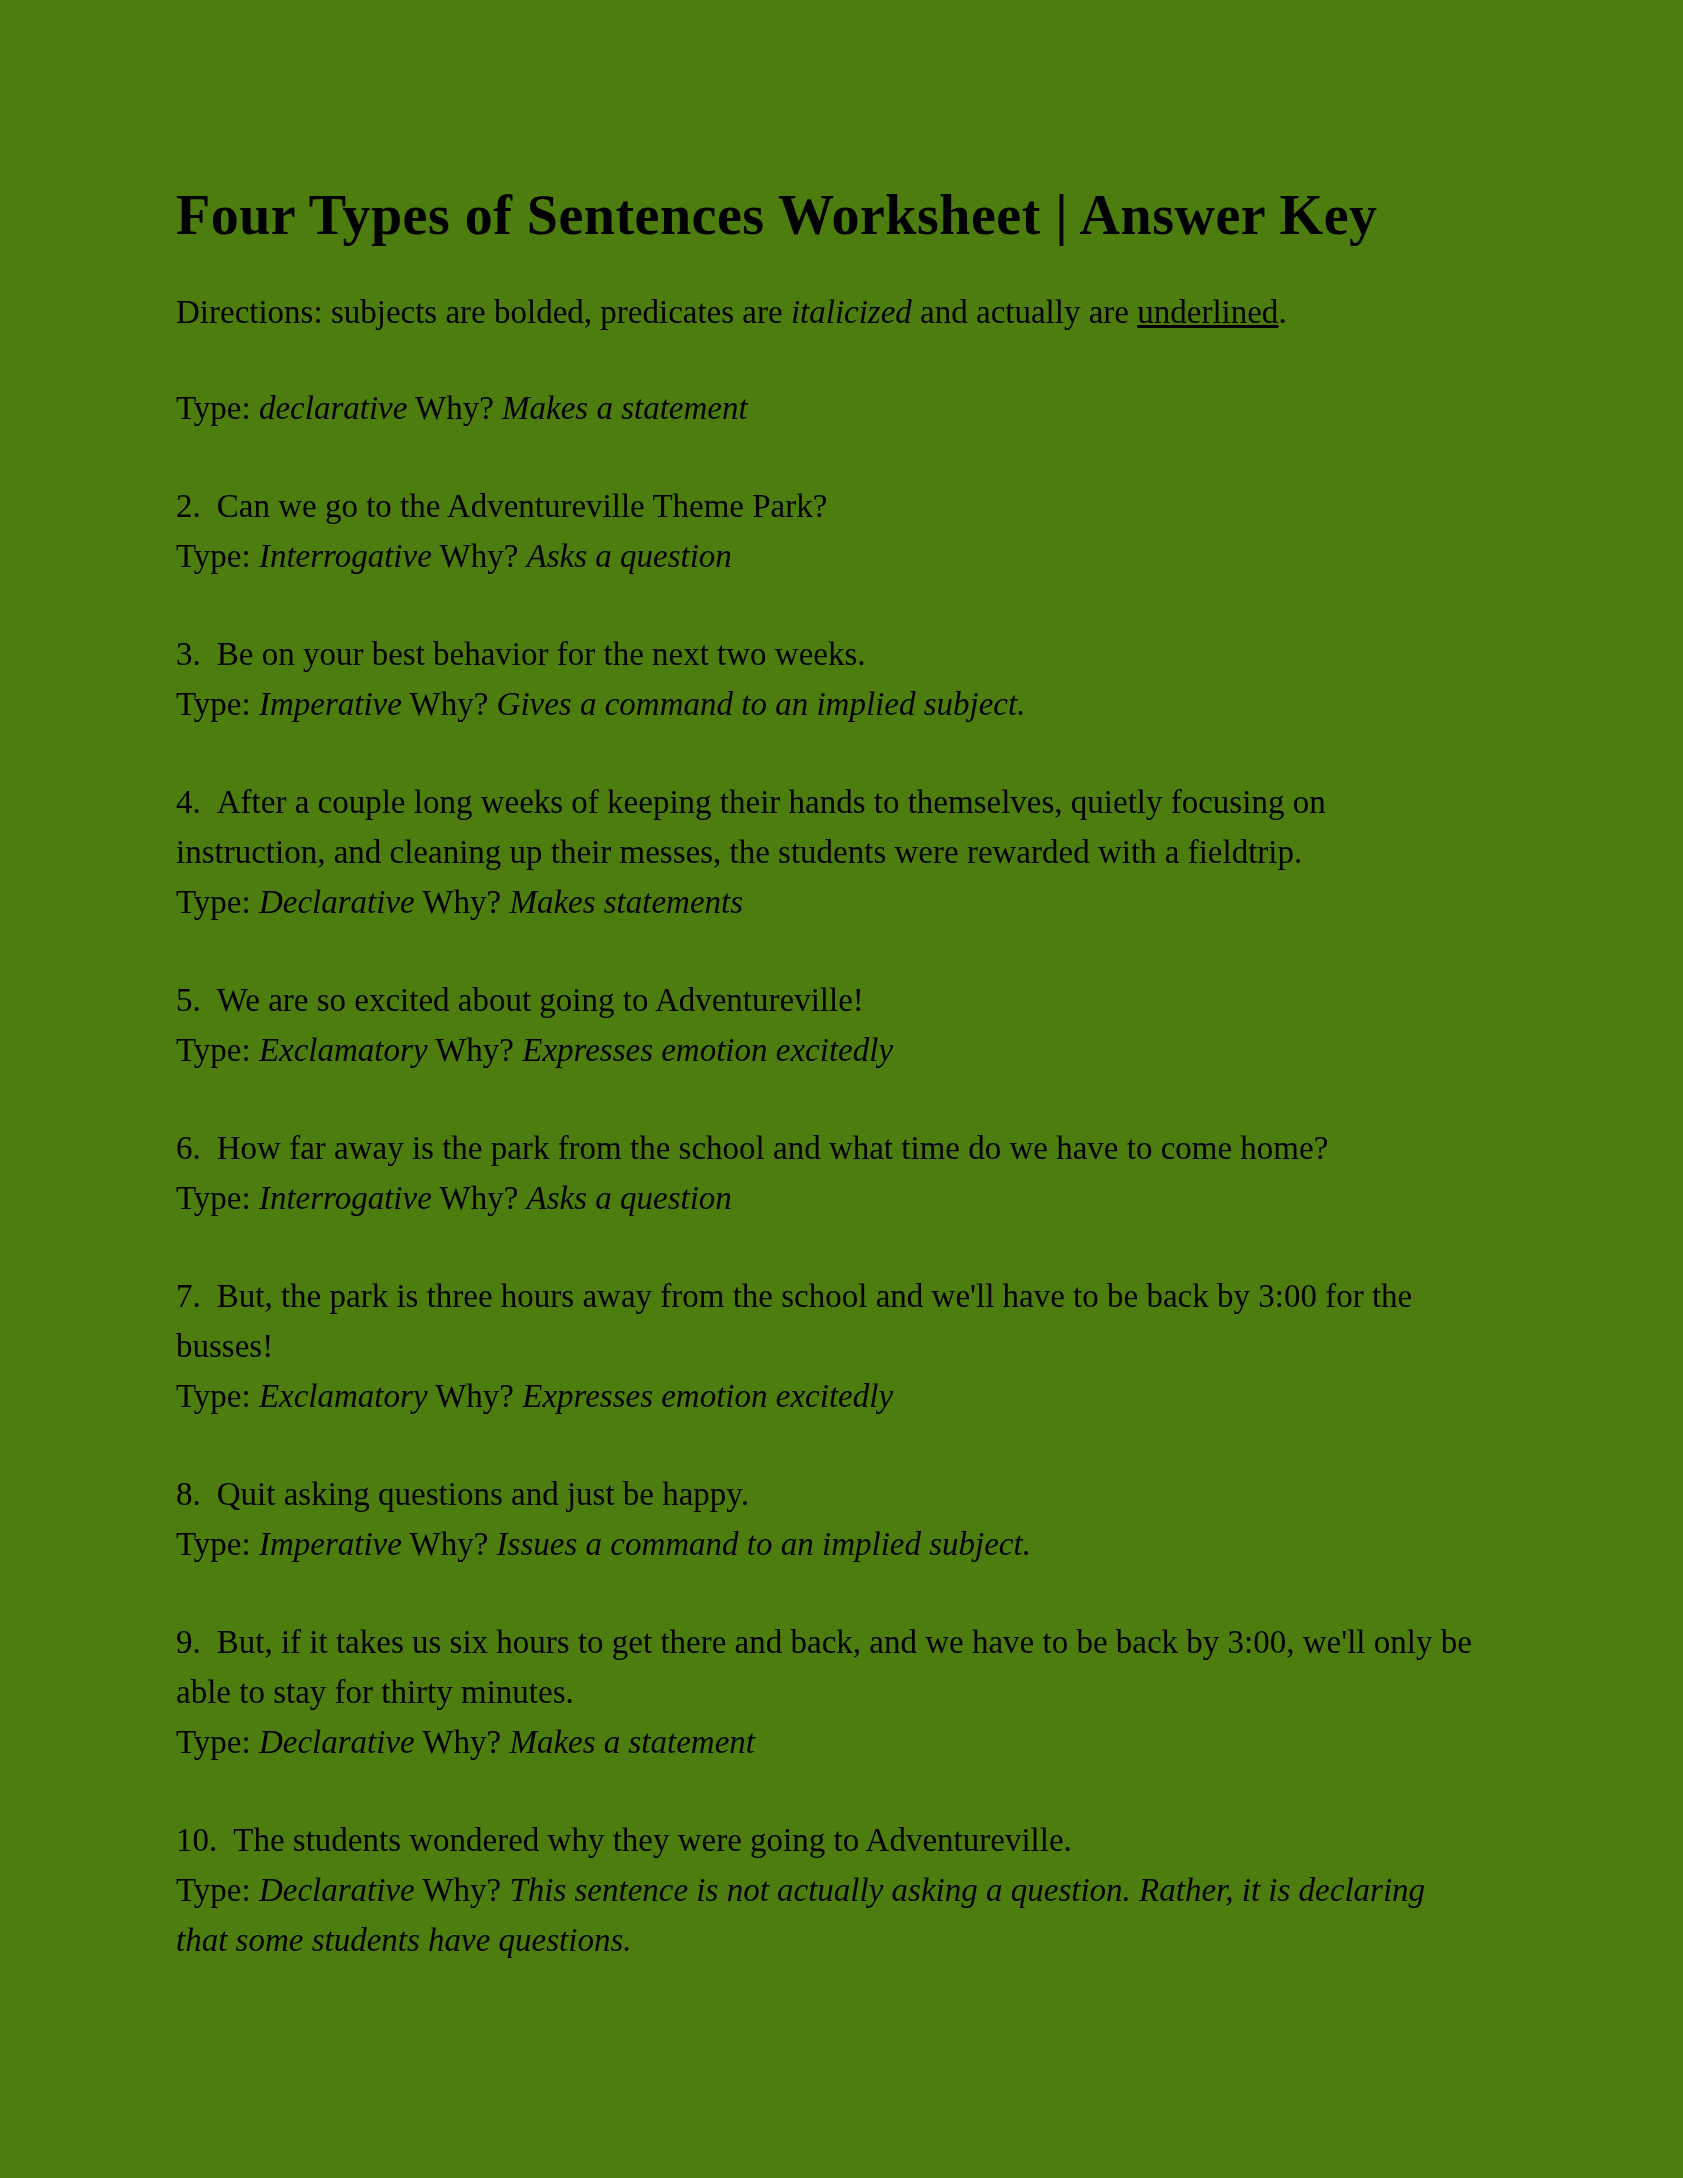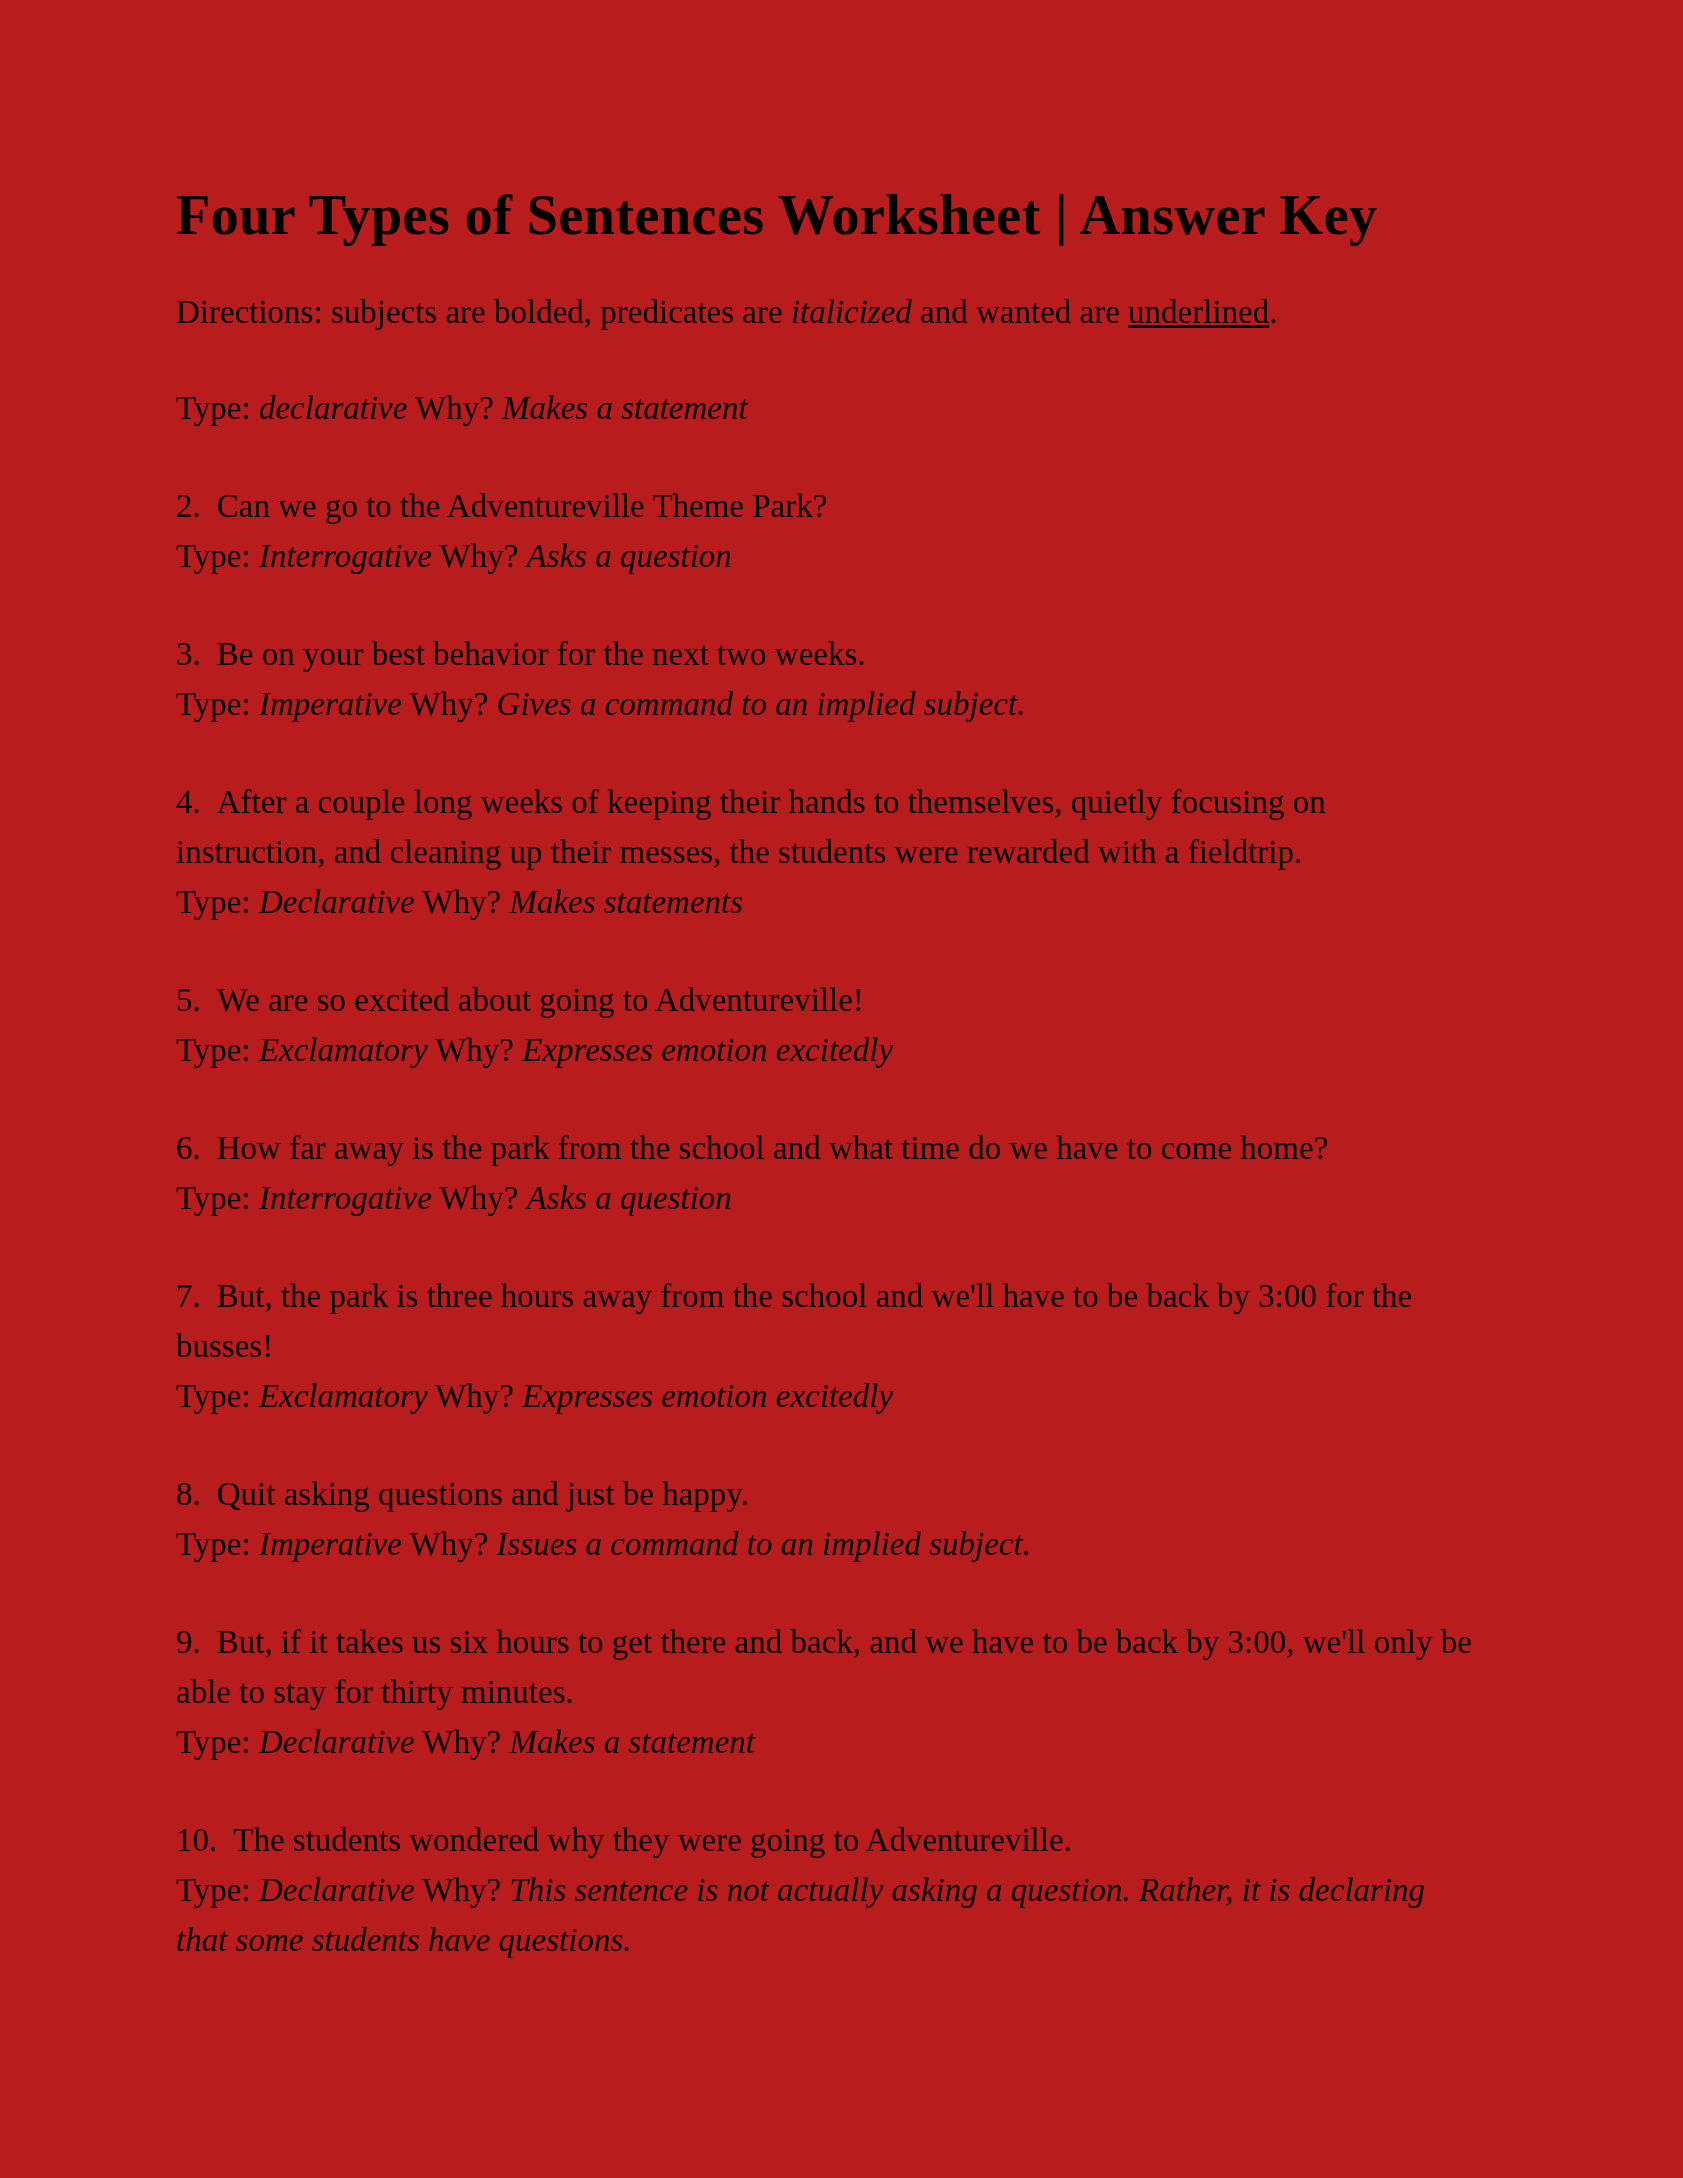--- a/index.html
+++ b/index.html
@@ -6,21 +6,21 @@
     margin: 0;
     padding: 0;
     background: #ffffff;
     color: #000000;
     font-family: "Liberation Serif", "DejaVu Serif", serif;
   }
   .page {
     position: relative;
     width: 1683px;
     height: 2178px;
-    background: #b91c1c;
+    background: #4d7c0f;
     overflow: hidden;
   }
   .content {
     position: absolute;
     left: 176px;
     top: 183px;
     width: 1297px;
   }
   .title {
     font-size: 56px;
@@ -52,21 +52,21 @@
   .sp { white-space: pre; }
 </style>
 </head>
 <body>
 
 <div class="page">
   <div class="content">
 
     <h1 class="title">Four Types of Sentences Worksheet | Answer Key</h1>
 
-    <p class="directions"><span class="bold">Directions:</span><span class="sp"> subjects are </span><span class="bold">bolded</span><span class="sp">, predicates are </span><span class="it">italicized</span><span class="sp"> and wanted are </span><span class="ul">underlined</span><span>.</span></p>
+    <p class="directions"><span class="bold">Directions:</span><span class="sp"> subjects are </span><span class="bold">bolded</span><span class="sp">, predicates are </span><span class="it">italicized</span><span class="sp"> and actually are </span><span class="ul">underlined</span><span>.</span></p>
 
     <div class="item">
       <p><span>Type:</span> <span class="it">declarative</span> <span>Why?</span> <span class="it">Makes a statement</span></p>
     </div>
 
     <div class="item">
       <p><span class="num">2.</span><span>Can we go to the Adventureville Theme Park?</span></p>
       <p><span>Type:</span> <span class="it">Interrogative</span> <span>Why?</span> <span class="it">Asks a question</span></p>
     </div>
 

